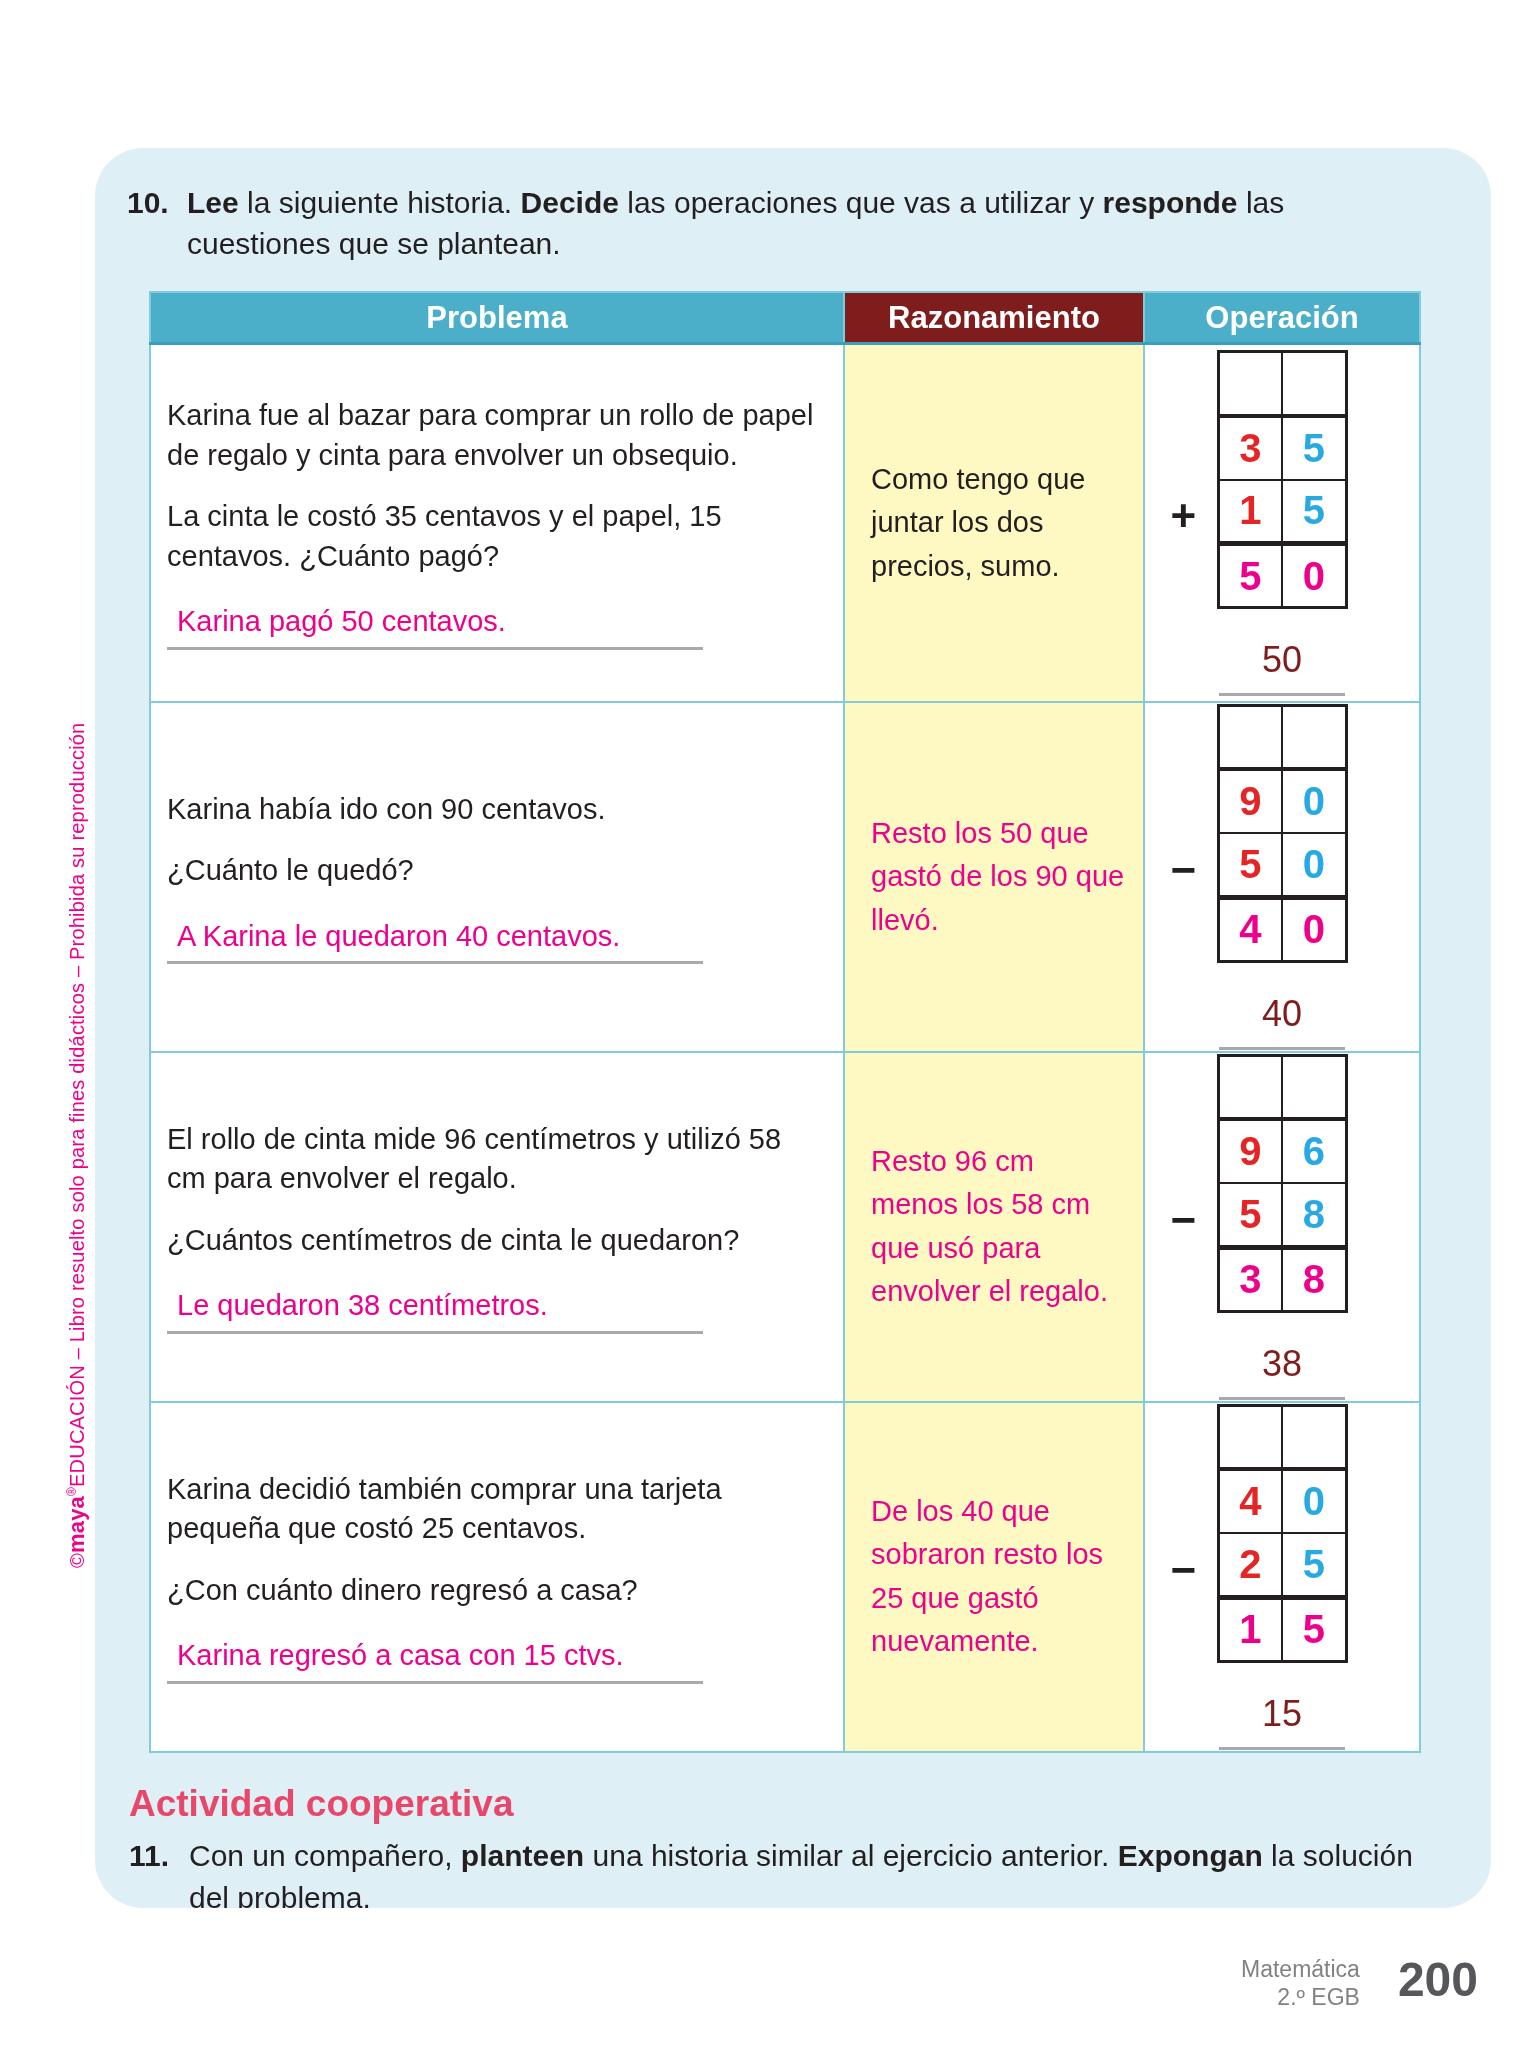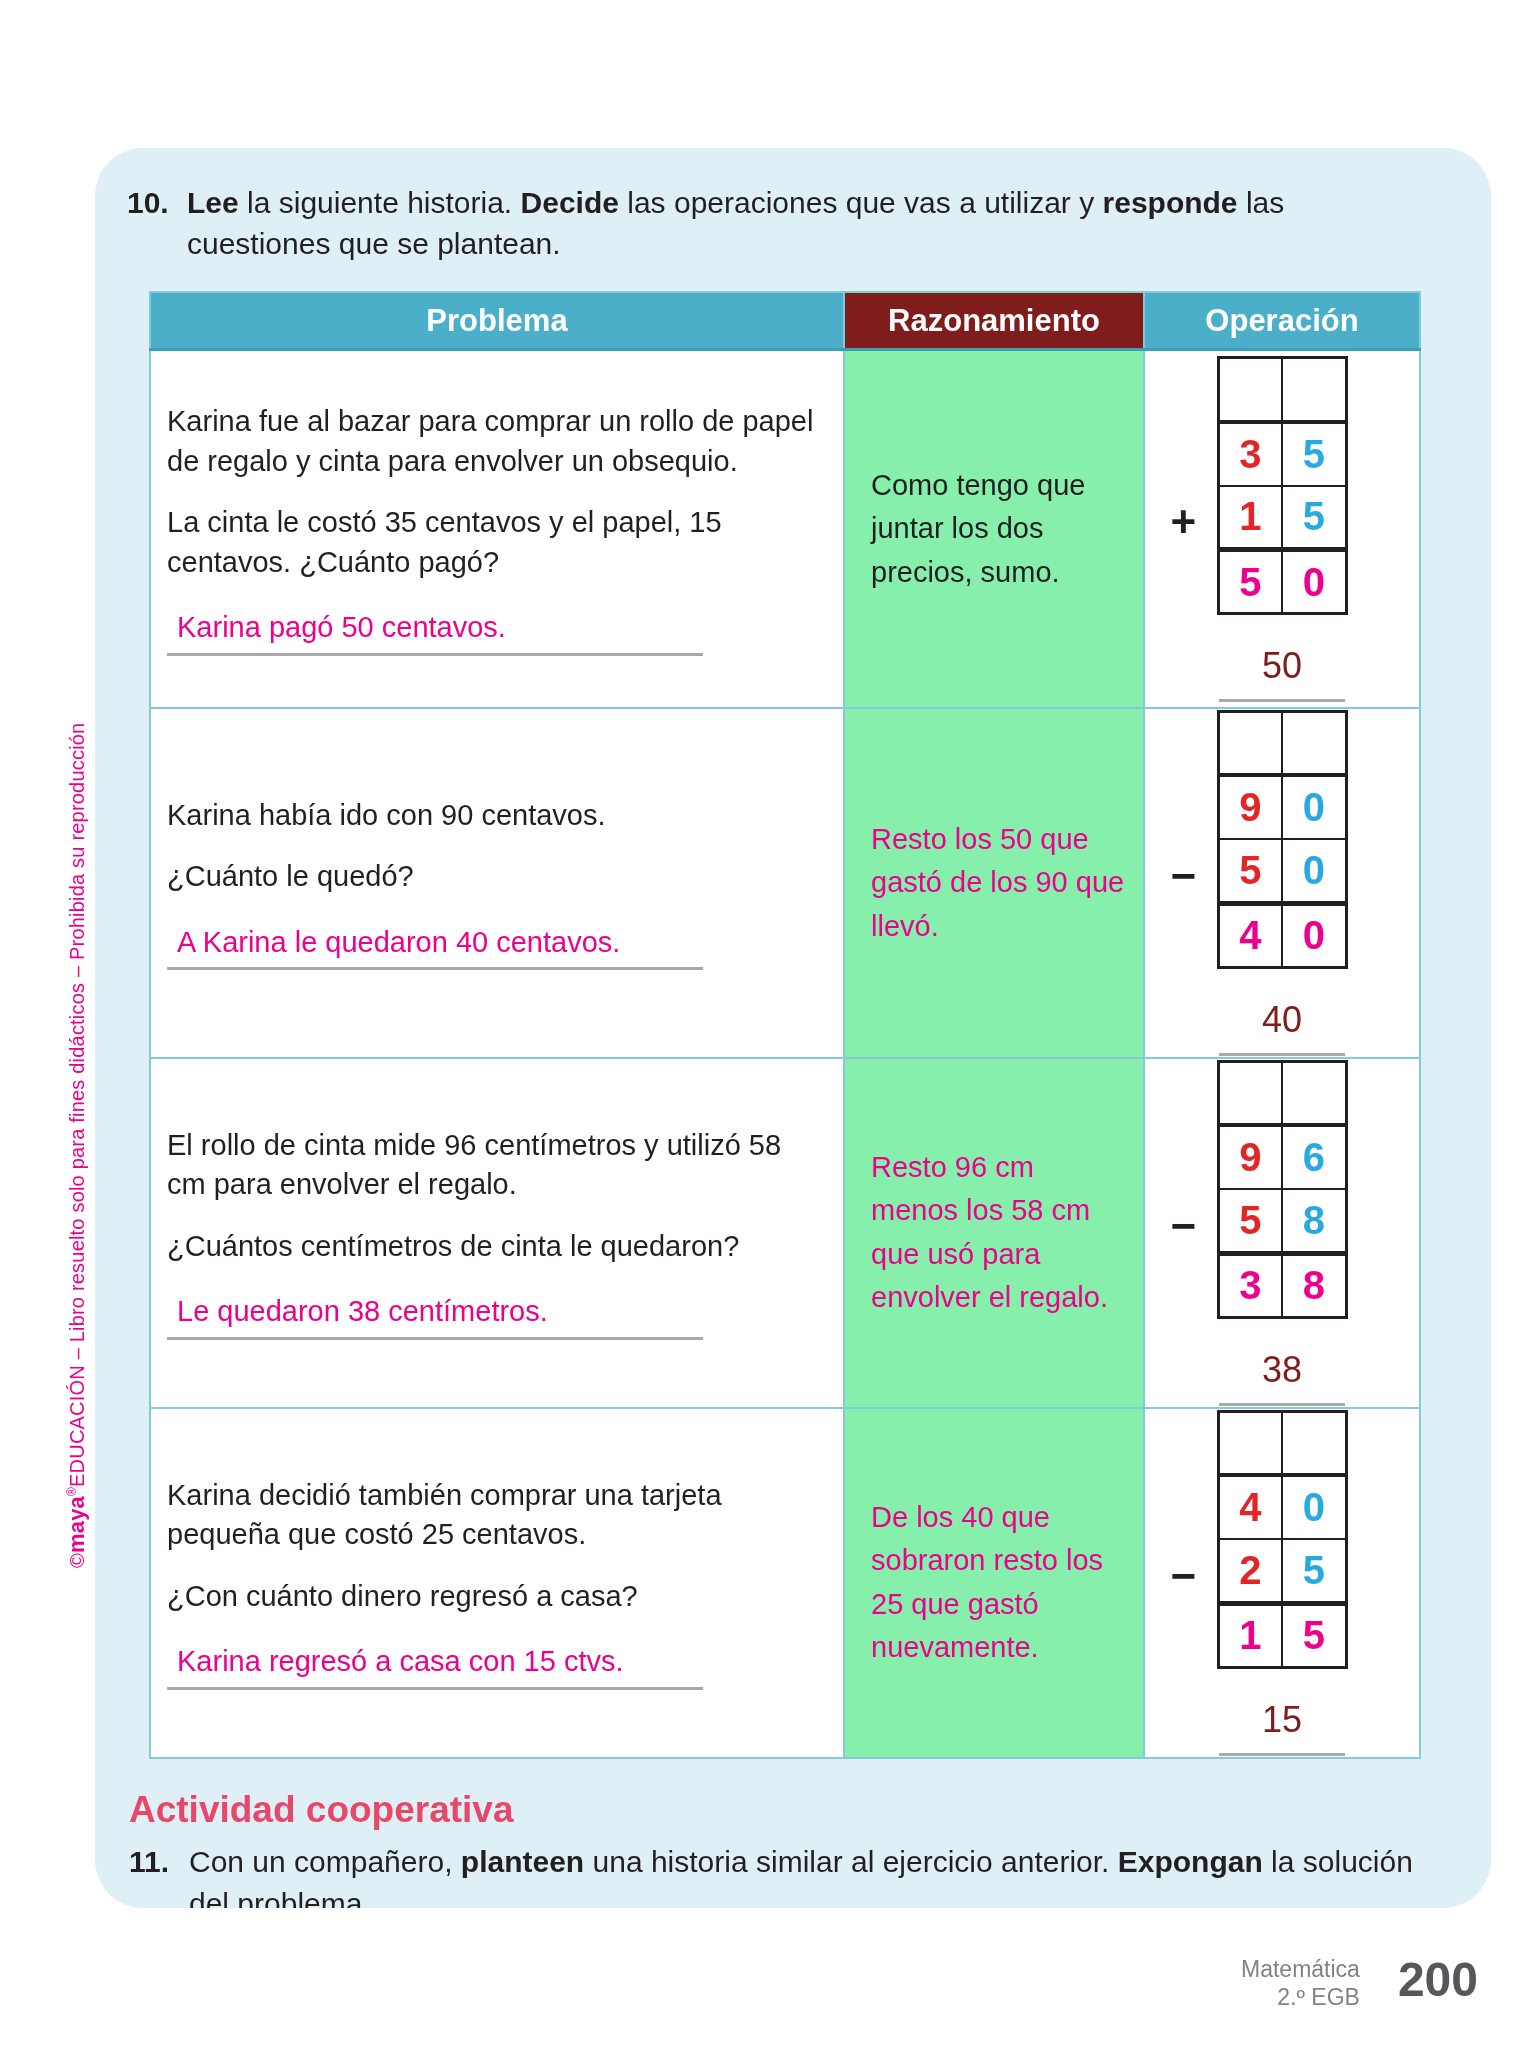--- a/index.html
+++ b/index.html
@@ -37,31 +37,31 @@
     background:#ffffff;
   }
   table.problems col.c1{width:694px;}
   table.problems col.c2{width:300px;}
   table.problems col.c3{width:276px;}
   table.problems th,table.problems td{
     border:2.5px solid #82cbdb;box-sizing:border-box;vertical-align:middle;
   }
   table.problems th{
     background:#4bafc9;color:#ffffff;font-size:31px;font-weight:700;
-    height:58px;border-bottom:3px solid #399fbb;
+    height:52px;border-bottom:3px solid #399fbb;
   }
   table.problems th.th-light{background:#7f1d1d;}
   td.cell-problem{padding:16px 20px 16px 16px;font-size:29px;line-height:1.36;background:#fff;}
   td.cell-problem p{margin:0 0 22px 0;}
   td.cell-problem p:last-of-type{margin-bottom:26px;}
   .answer-line{
     display:inline-block;color:#ec008c;border-bottom:3px solid #a7a9ac;
     padding:0 6px 5px 10px;min-width:520px;
   }
-  td.cell-reason{padding:14px 18px 14px 26px;font-size:29px;line-height:1.5;background:#86efac;}
+  td.cell-reason{padding:14px 18px 14px 26px;font-size:29px;line-height:1.5;background:#fef9c3;}
   .reason-pink{color:#ec008c;}
   .reason-dark{color:#231f20;}
   td.cell-op{background:#fff;}
   tr.r1{height:358px;} tr.r2{height:300px;} tr.r3{height:306px;} tr.r4{height:318px;}
 
   
   .op-wrap{display:flex;flex-direction:column;align-items:center;}
   .op-box{position:relative;}
   .op-sign{
     position:absolute;left:-46px;top:134px;height:64px;line-height:64px;

